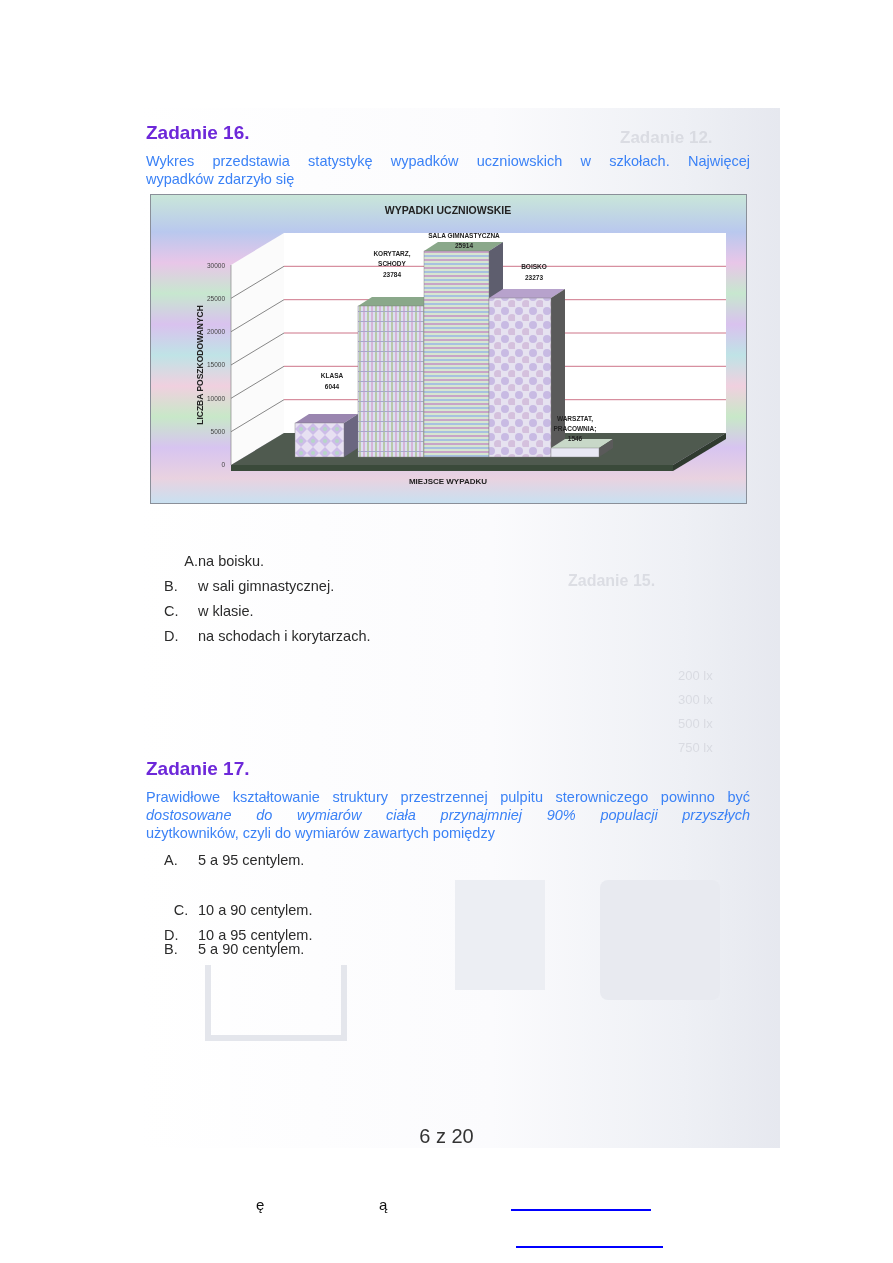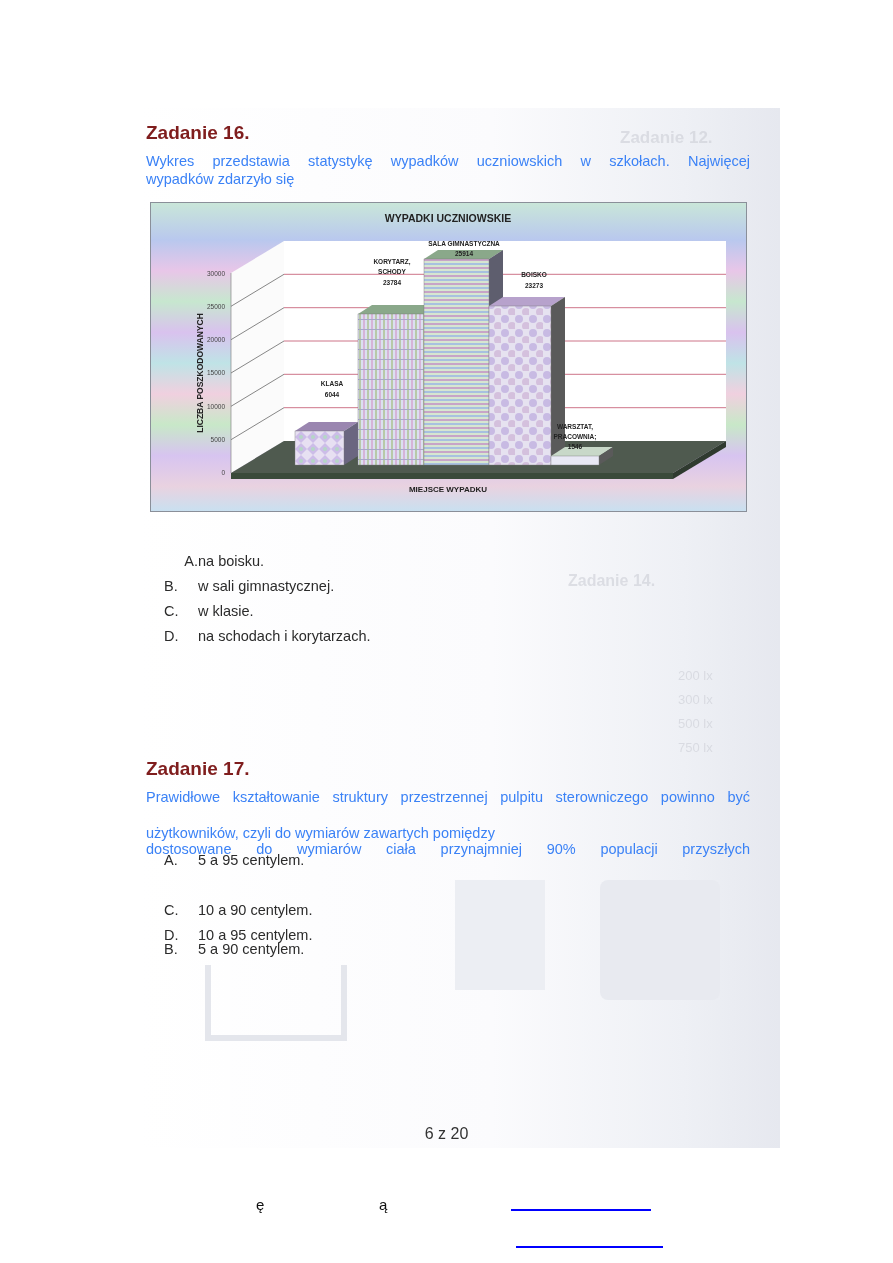--- a/index.html
+++ b/index.html
@@ -4,44 +4,44 @@
 <style>
   html, body { margin: 0; padding: 0; background: #ffffff; }
   body { width: 893px; height: 1263px; position: relative; overflow: hidden;
          font-family: "Liberation Sans", sans-serif; color: #2a2a2a; }
 
   
   .scan { position: absolute; left: 140px; top: 108px; width: 640px; height: 1040px;
           background: linear-gradient(90deg, #ffffff 0%, #fbfbfd 55%, #eef0f5 85%, #e6e8ef 100%); }
   .ghost { position: absolute; color: #c9cbd3; font-size: 13px; opacity: .55; }
 
-  .h { position: absolute; left: 146px; font-weight: bold; font-size: 19px; color: #7f1d1d; }
+  .h { position: absolute; left: 146px; font-weight: bold; font-size: 19px; color: #6d28d9; }
   .p { position: absolute; left: 146px; width: 604px; font-size: 14.5px; line-height: 18px;
        text-align: justify; color: #3b82f6; }
   .opt { position: absolute; left: 164px; font-size: 14.5px; color: #2b2b2b; }
   .opt .l { display: inline-block; width: 34px; }
 
   
-  .chart { position: absolute; left: 150px; top: 202px; width: 595px; height: 308px;
+  .chart { position: absolute; left: 150px; top: 194px; width: 595px; height: 308px;
            border: 1px solid #8a8f99;
            background: linear-gradient(180deg,#c9e6d9 0%,#b9c8ee 12%,#e8c6e8 22%,#c7e7cf 32%,#d9c2ee 42%,#bfe3e6 52%,#f0d0df 62%,#c8e8c8 72%,#d7c4f0 82%,#e9d2e0 92%,#c9e0f0 100%); }
   .chart svg { position: absolute; left: 0; top: 0; }
 
   .footer { position: absolute; top: 1125px; left: 0; width: 893px; text-align: center;
-            font-size: 16px; color: #333; }
+            font-size: 20px; color: #333; }
   .glyph { position: absolute; top: 1196px; font-size: 15px; color: #111; }
   .link { position: absolute; height: 2px; background: #0000ff; }
 </style>
 </head>
 <body>
 
 <div class="scan"></div>
 
 <div class="ghost" style="left:620px;top:128px;font-size:17px;font-weight:bold;text-align:right;">Zadanie 12.</div>
-<div class="ghost" style="left:568px;top:572px;font-size:16px;font-weight:bold;">Zadanie 14.</div>
+<div class="ghost" style="left:568px;top:572px;font-size:16px;font-weight:bold;">Zadanie 15.</div>
 <div class="ghost" style="left:678px;top:668px;">200 lx</div>
 <div class="ghost" style="left:678px;top:692px;">300 lx</div>
 <div class="ghost" style="left:678px;top:716px;">500 lx</div>
 <div class="ghost" style="left:678px;top:740px;">750 lx</div>
 
 <div class="h" style="top:122px;">Zadanie 16.</div>
 <div class="p" style="top:152px; text-align-last: justify;">Wykres przedstawia statystykę wypadków uczniowskich w szkołach. Najwięcej</div>
 <div class="p" style="top:170px;">wypadków zdarzyło się</div>
 
 <div class="chart">
@@ -160,26 +160,26 @@
   </svg>
 </div>
 
 <div class="opt" style="top:553px;text-align:right;"><span class="l">A.</span><span>na boisku.</span></div>
 <div class="opt" style="top:578px;"><span class="l">B.</span><span>w sali gimnastycznej.</span></div>
 <div class="opt" style="top:603px;"><span class="l">C.</span><span>w klasie.</span></div>
 <div class="opt" style="top:628px;"><span class="l">D.</span><span>na schodach i korytarzach.</span></div>
 
 <div class="h" style="top:758px;">Zadanie 17.</div>
 <div class="p" style="top:788px; text-align-last: justify;">Prawidłowe kształtowanie struktury przestrzennej pulpitu sterowniczego powinno być</div>
-<div class="p" style="top:840px; text-align-last: justify; word-spacing: 14px;">dostosowane do wymiarów ciała przynajmniej 90% populacji przyszłych</div>
+<div class="p" style="top:806px; text-align-last: justify; word-spacing: 14px; font-style: italic;">dostosowane do wymiarów ciała przynajmniej 90% populacji przyszłych</div>
 <div class="p" style="top:824px;">użytkowników, czyli do wymiarów zawartych pomiędzy</div>
 
 <div class="opt" style="top:852px;"><span class="l">A.</span><span>5 a 95 centylem.</span></div>
 <div class="opt" style="top:896px;margin-top:45px;"><span class="l">B.</span><span>5 a 90 centylem.</span></div>
-<div class="opt" style="top:902px;"><span class="l">C.</span><span>10 a 90 centylem.</span></div>
+<div class="opt" style="top:902px;text-align:center;"><span class="l">C.</span><span>10 a 90 centylem.</span></div>
 <div class="opt" style="top:927px;"><span class="l">D.</span><span>10 a 95 centylem.</span></div>
 
 <div style="position:absolute;left:205px;top:965px;width:130px;height:70px;border:6px solid #e4e6ec;border-top:none;"></div>
 <div style="position:absolute;left:455px;top:880px;width:90px;height:110px;background:#eceef3;"></div>
 <div style="position:absolute;left:600px;top:880px;width:120px;height:120px;background:#e8eaf0;border-radius:8px;"></div>
 
 <div class="footer">6 z 20</div>
 
 <div class="glyph" style="left:256px;">ę</div>
 <div class="glyph" style="left:379px;">ą</div>

